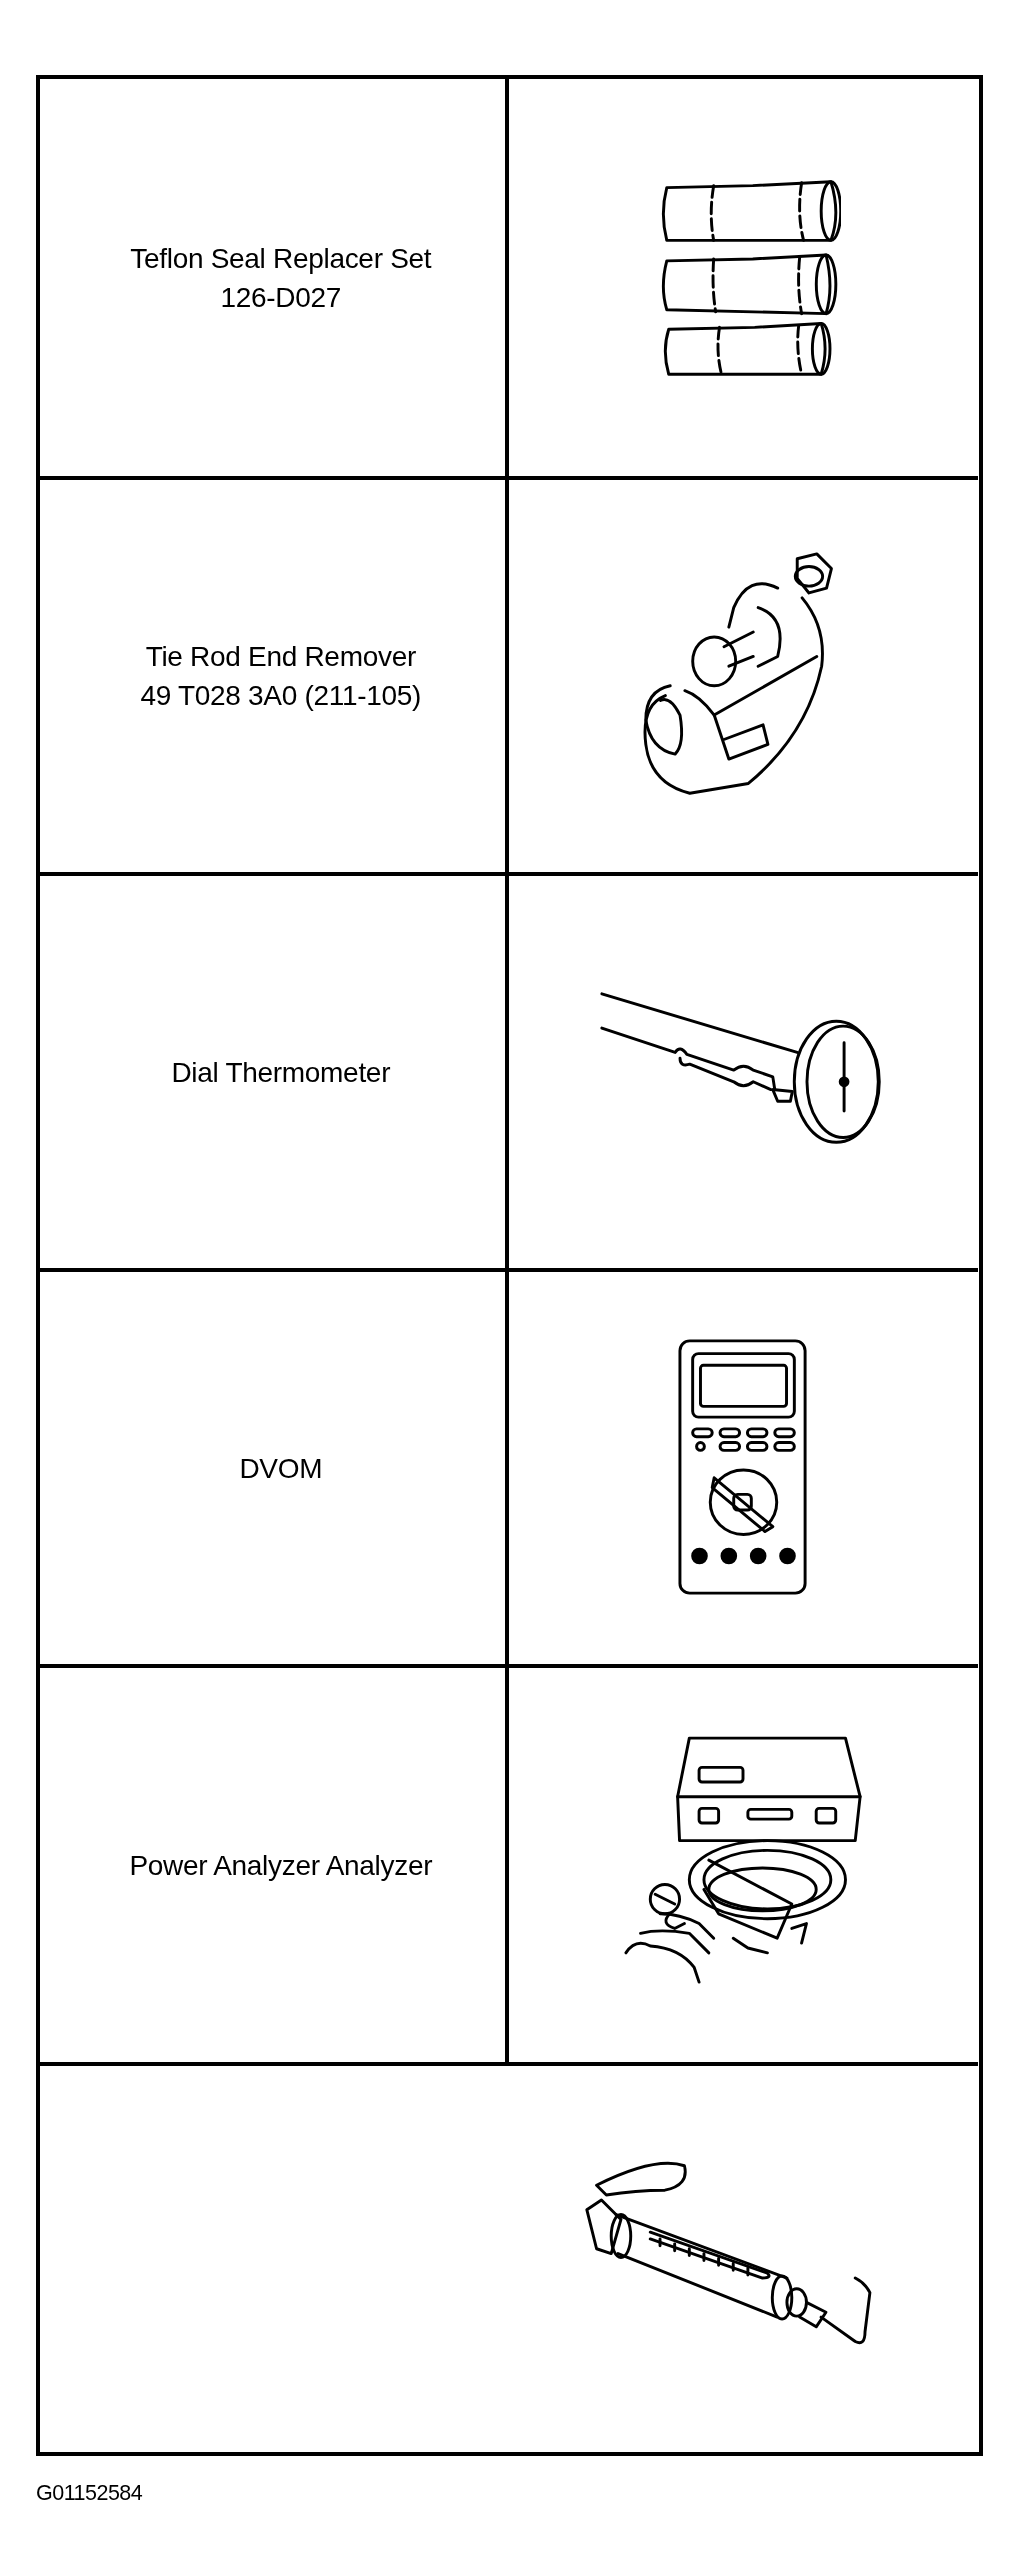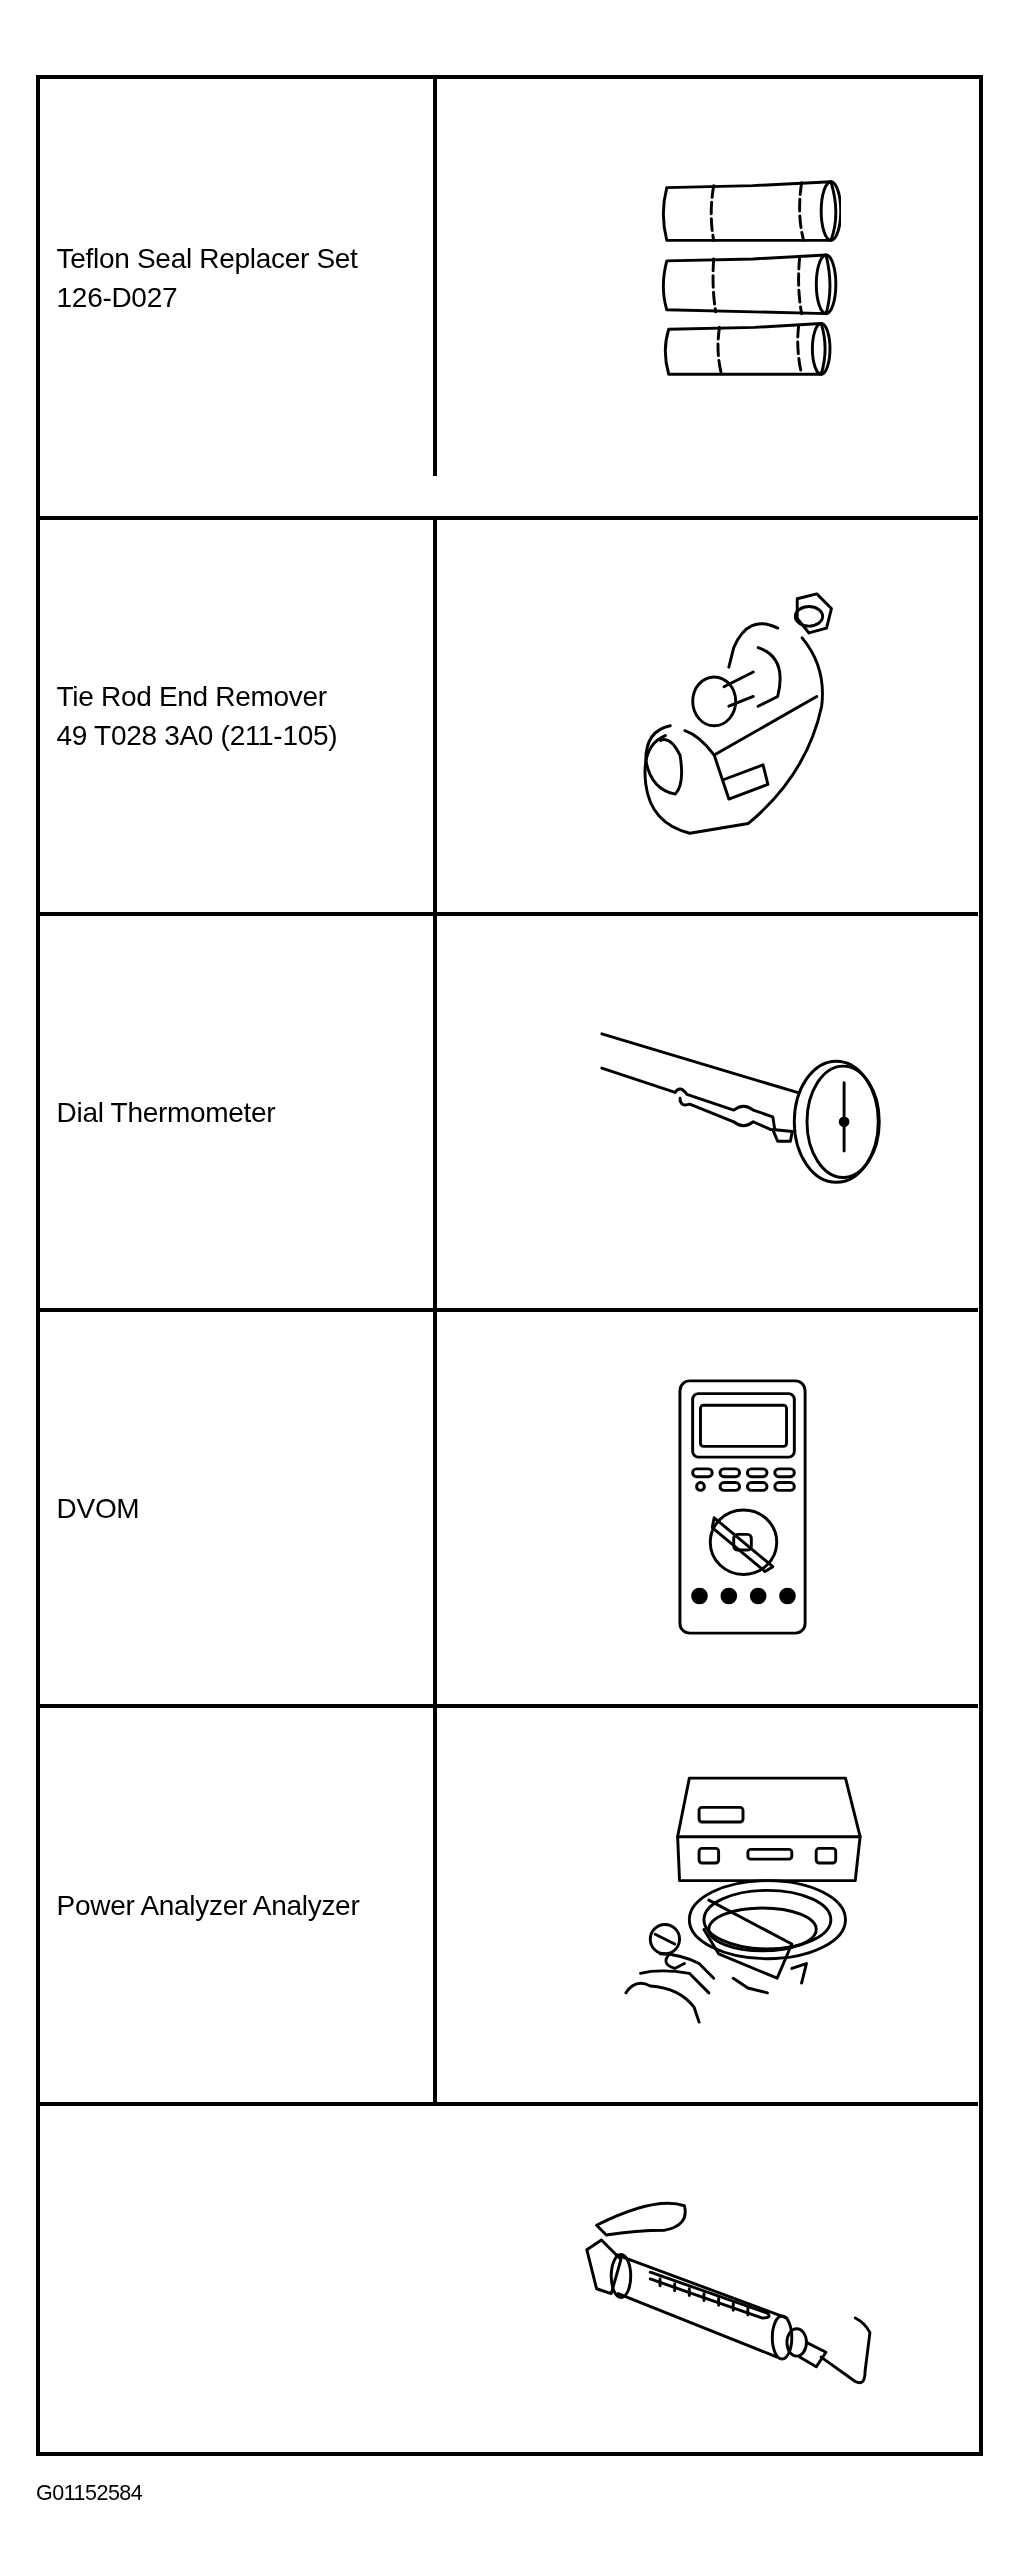--- a/index.html
+++ b/index.html
@@ -1,25 +1,25 @@
 <!DOCTYPE html>
 <html><head>
 <meta charset="utf-8">
 <style>
   html, body { margin: 0; padding: 0; background: #ffffff; }
   body { width: 1021px; height: 2576px; position: relative; overflow: hidden;
          font-family: "Liberation Sans", sans-serif; color: #000; }
   .tool-table { position: absolute; left: 36px; top: 75px; width: 947px; height: 2381px;
                 box-sizing: border-box; border: 4.9px solid #000; }
   .tool-row { position: absolute; left: 0; width: 938px; height: 396px; box-sizing: border-box; }
-  .tool-row + .tool-row { border-top: 4.9px solid #000; margin-top: 40px; }
-  .name-cell { position: absolute; left: 0; top: 0; width: 397px; height: 100%;
+  .tool-row + .tool-row { border-top: 4.9px solid #000; }
+  .name-cell { position: absolute; left: 0; top: 0; width: 469px; height: 100%;
                border-right: 4.9px solid #000; box-sizing: border-box;
                display: flex; flex-direction: column; justify-content: center;
-               padding-left: 16.6px; }
+               padding-left: 16.6px; text-align: center; }
   .name-line { font-size: 28px; line-height: 39px; letter-spacing: -0.3px; white-space: nowrap; }
   .image-cell { position: absolute; left: 469px; top: 0; width: 468px; height: 100%;
                 display: flex; align-items: center; justify-content: center; }
   .image-cell svg { display: block; }
   .figure-id { position: absolute; left: 36px; top: 2481px; font-size: 21.5px; letter-spacing: -0.5px; text-align: center; }
   svg * { fill: none; stroke: #000; stroke-width: 3; stroke-linecap: round; stroke-linejoin: round; }
   svg .fill { fill: #000; }
 </style>
 </head>
 <body>

